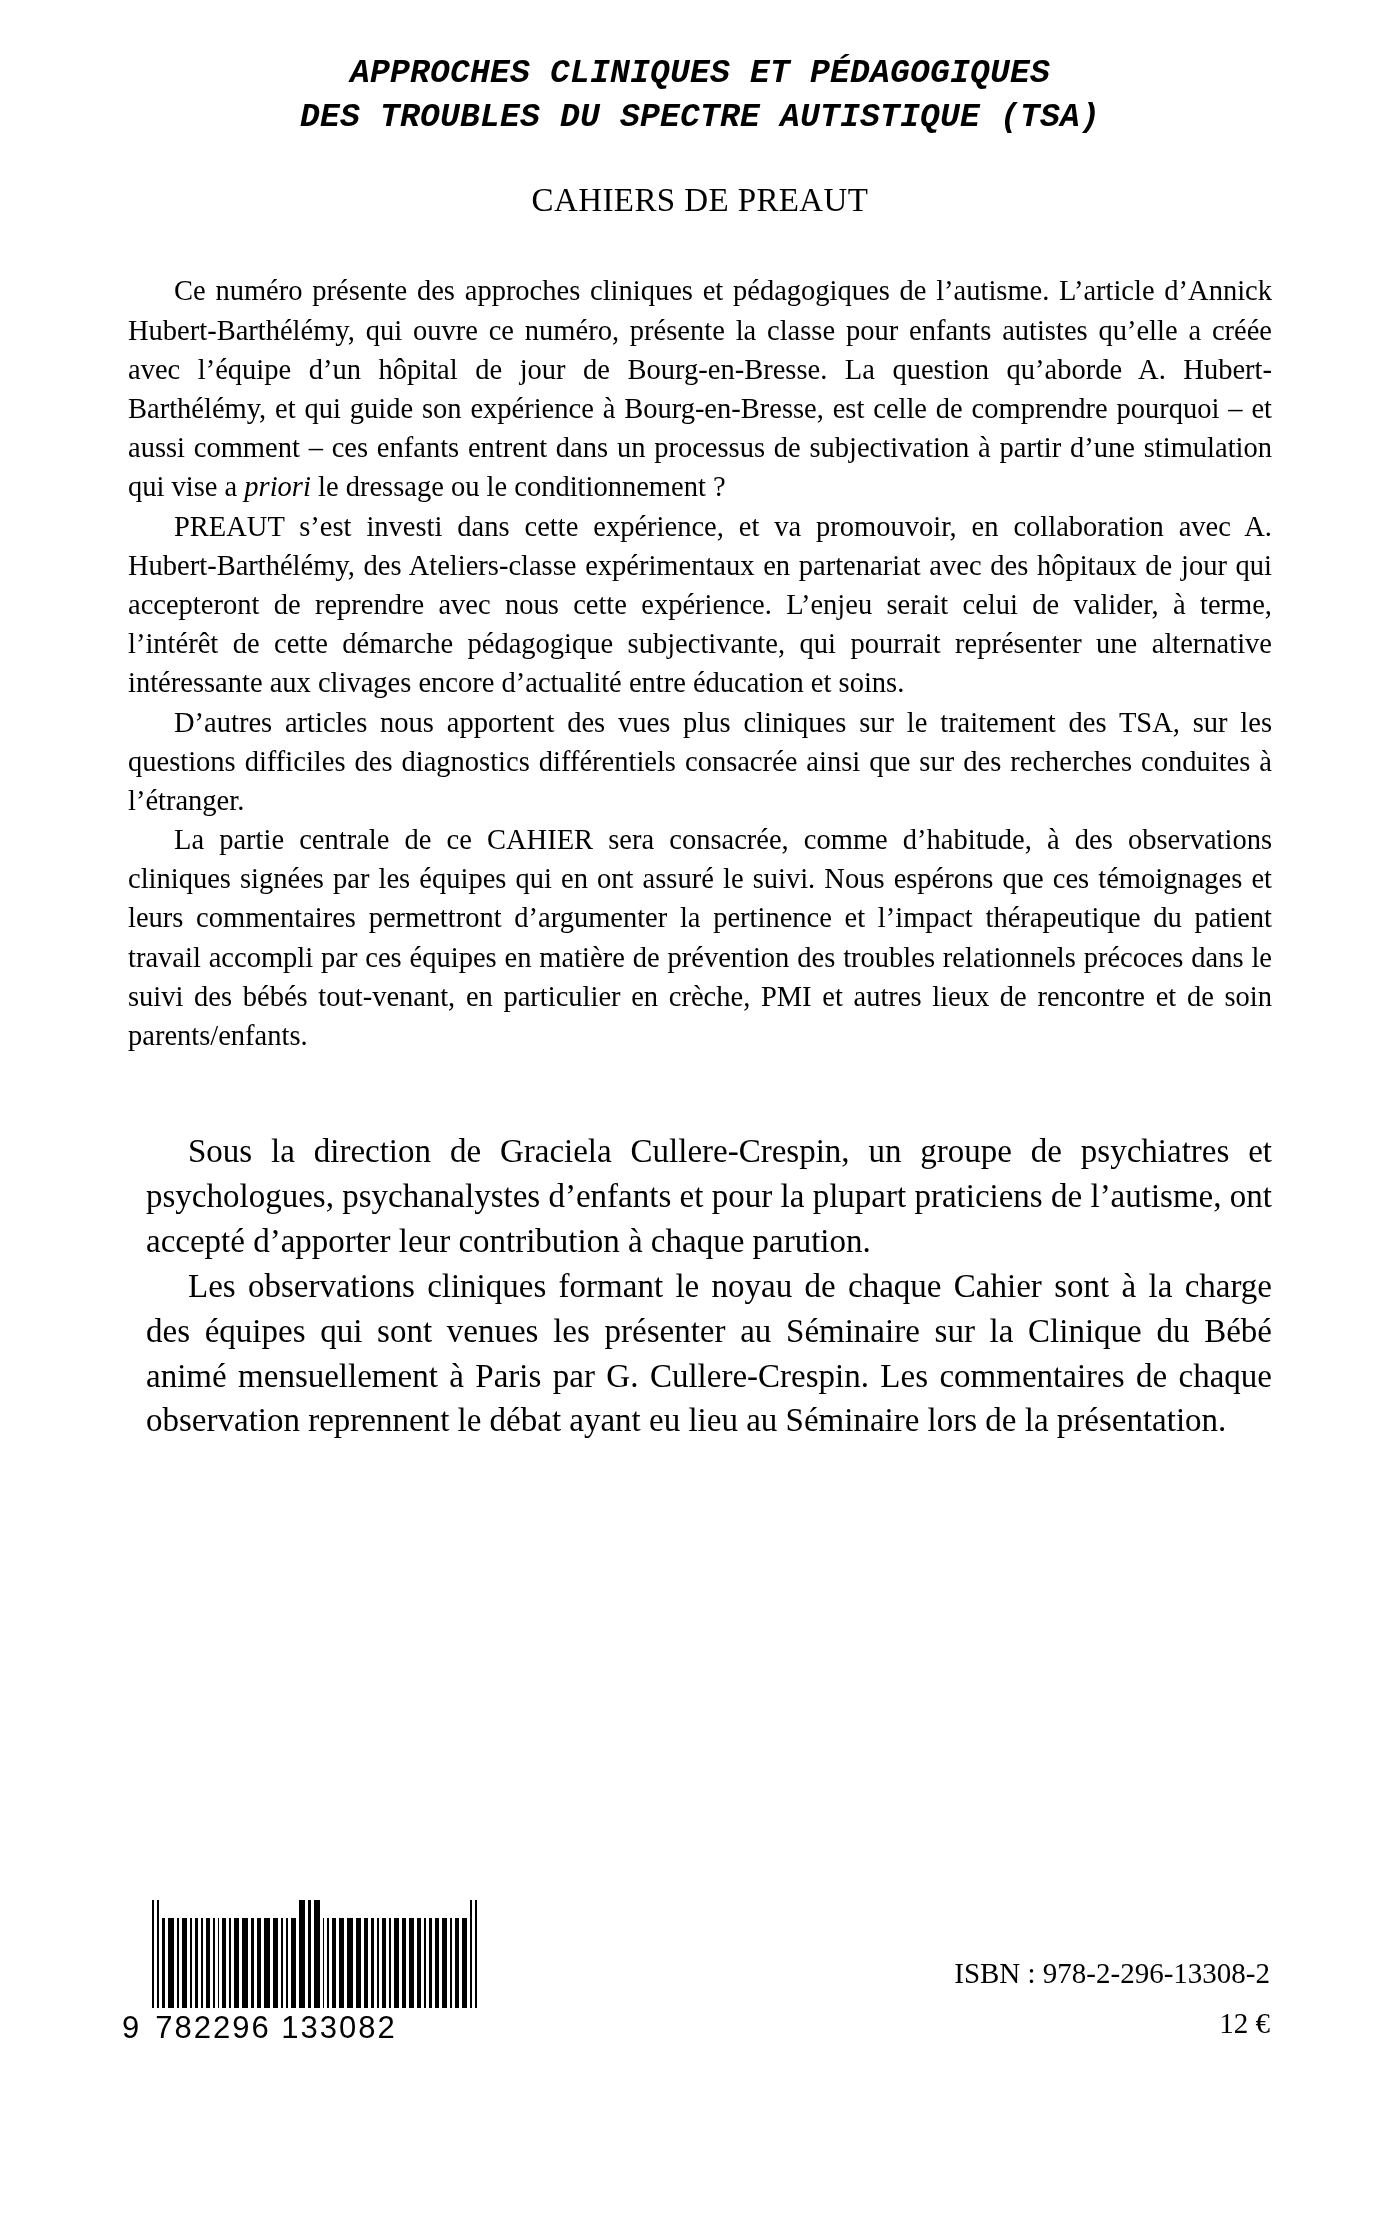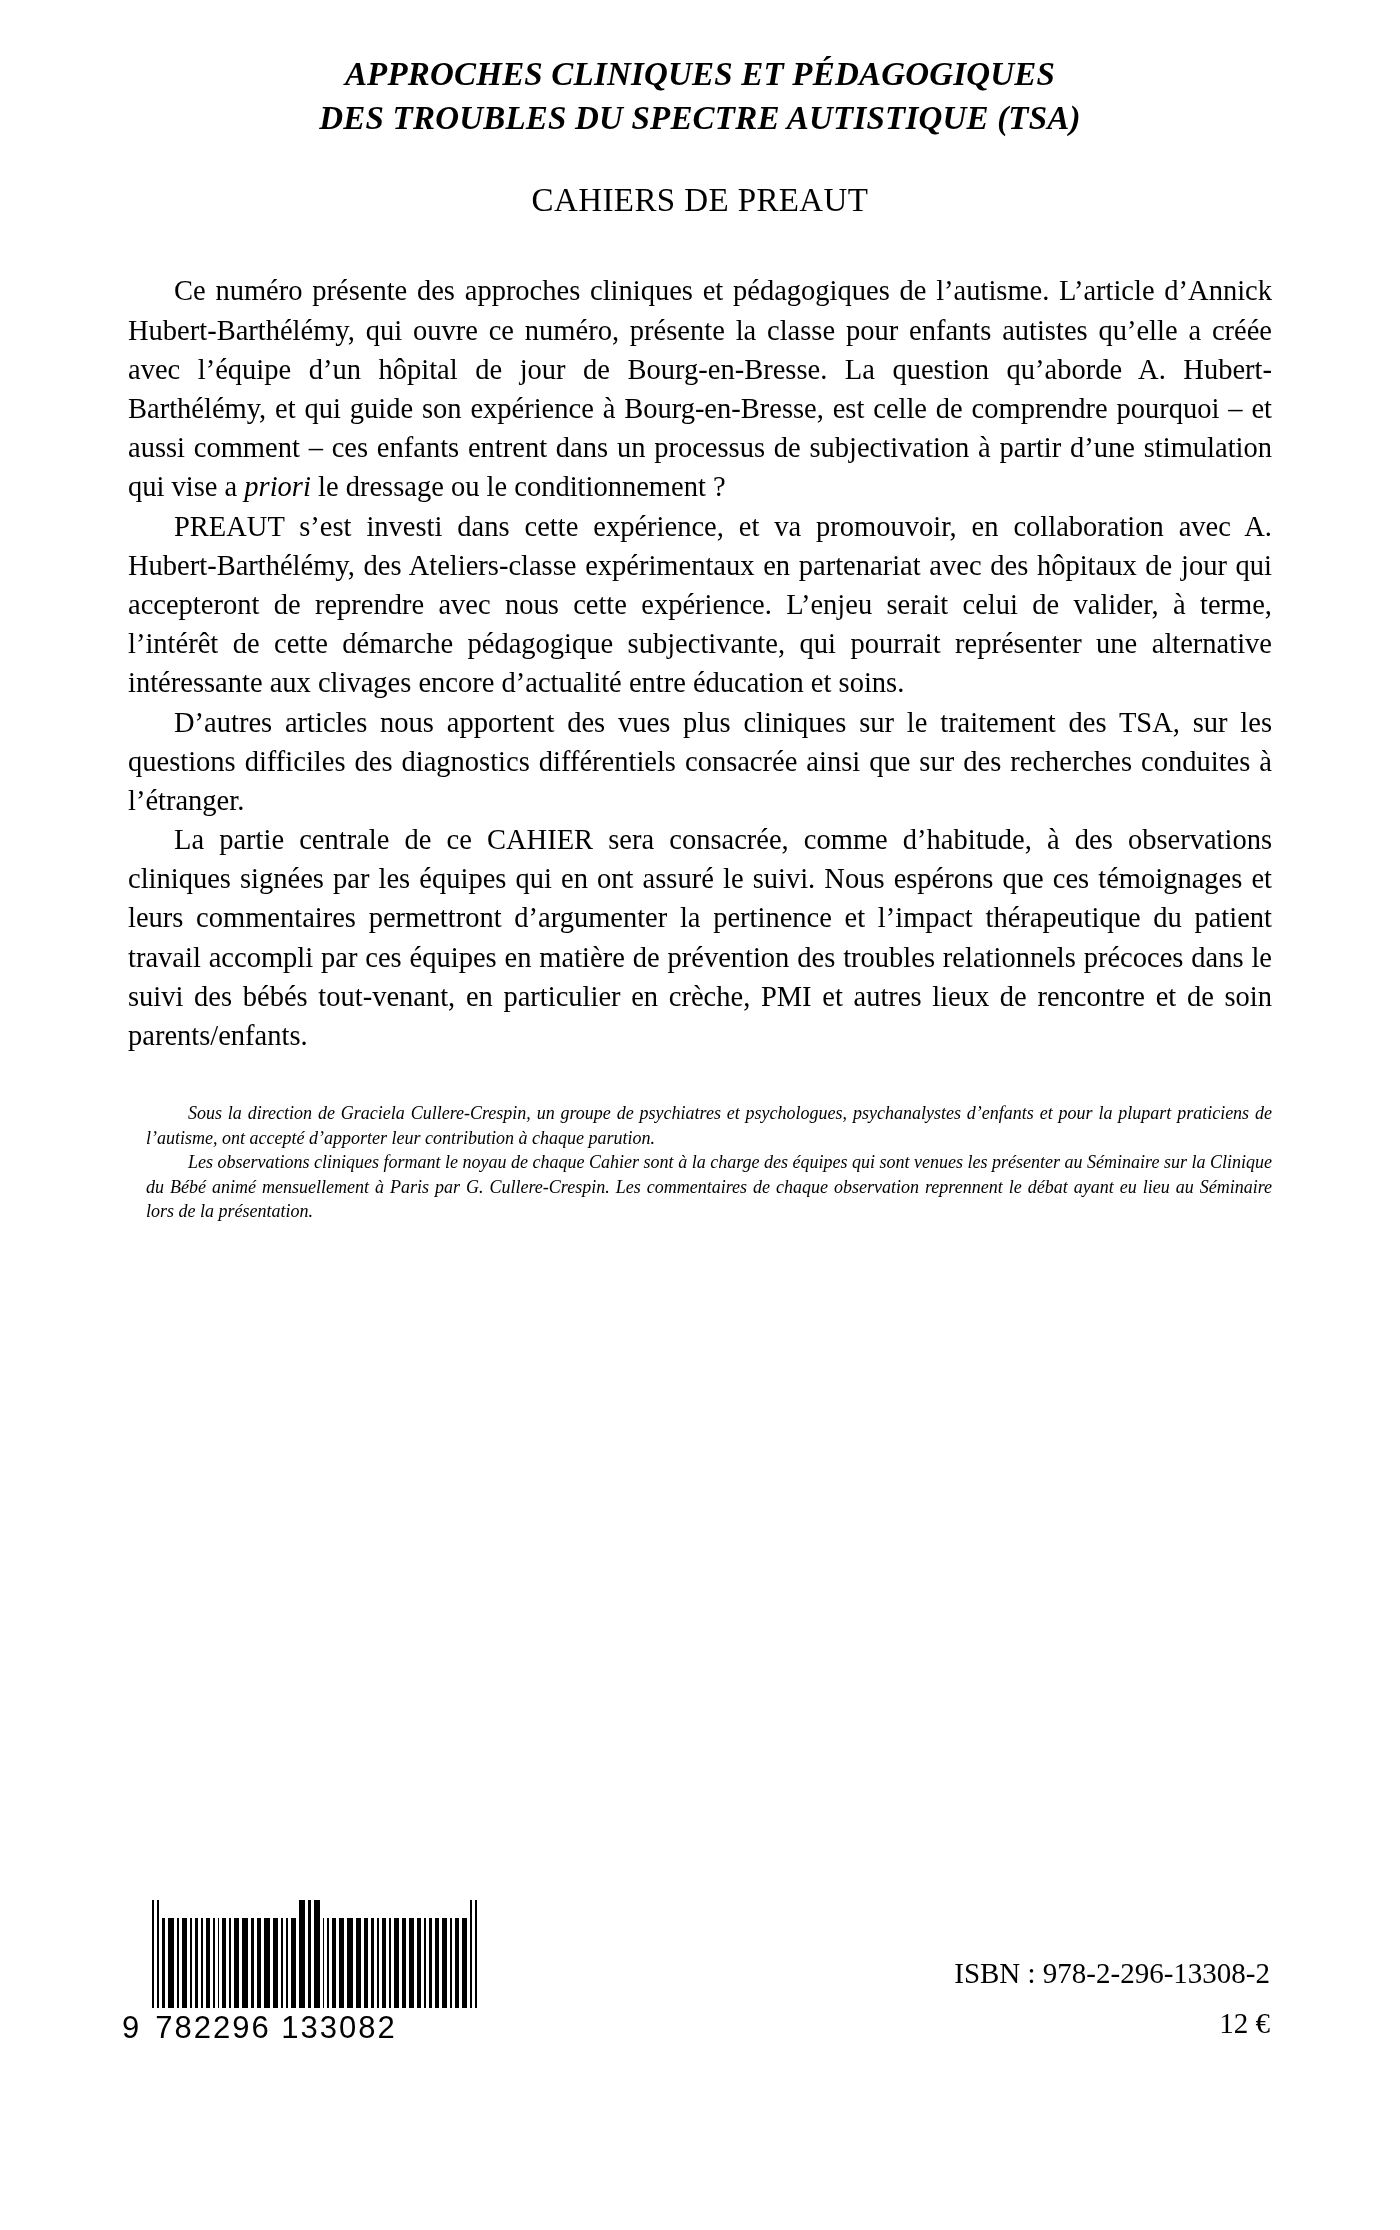--- a/index.html
+++ b/index.html
@@ -28,20 +28,21 @@
     text-align: center;
     font-weight: bold;
     font-style: italic;
     font-size: 33px;
     line-height: 1.34;
     letter-spacing: 0.2px;
   }
   .title-line {
     display: block;
     white-space: nowrap;
+    font-family: Liberation Mono, monospace;
   }
   .subtitle {
     margin-top: 42px;
     text-align: center;
     font-size: 33px;
     letter-spacing: 0.4px;
   }
   .body-text {
     margin-top: 52px;
     font-size: 28.5px;
@@ -51,23 +52,22 @@
     hyphens: none;
   }
   .body-text p {
     margin: 0;
     text-indent: 46px;
   }
   .body-text p.last-para {
     text-align: justify;
   }
   .italic-note {
-    margin-top: 46px;
-    font-size: 18px;
-    font-style: italic;
+    margin-top: 74px;
+    font-size: 33px;
     line-height: 1.36;
     text-align: justify;
     padding-left: 18px;
   }
   .italic-note p {
     margin: 0;
     text-indent: 42px;
   }
   em.i { font-style: italic; }
 

